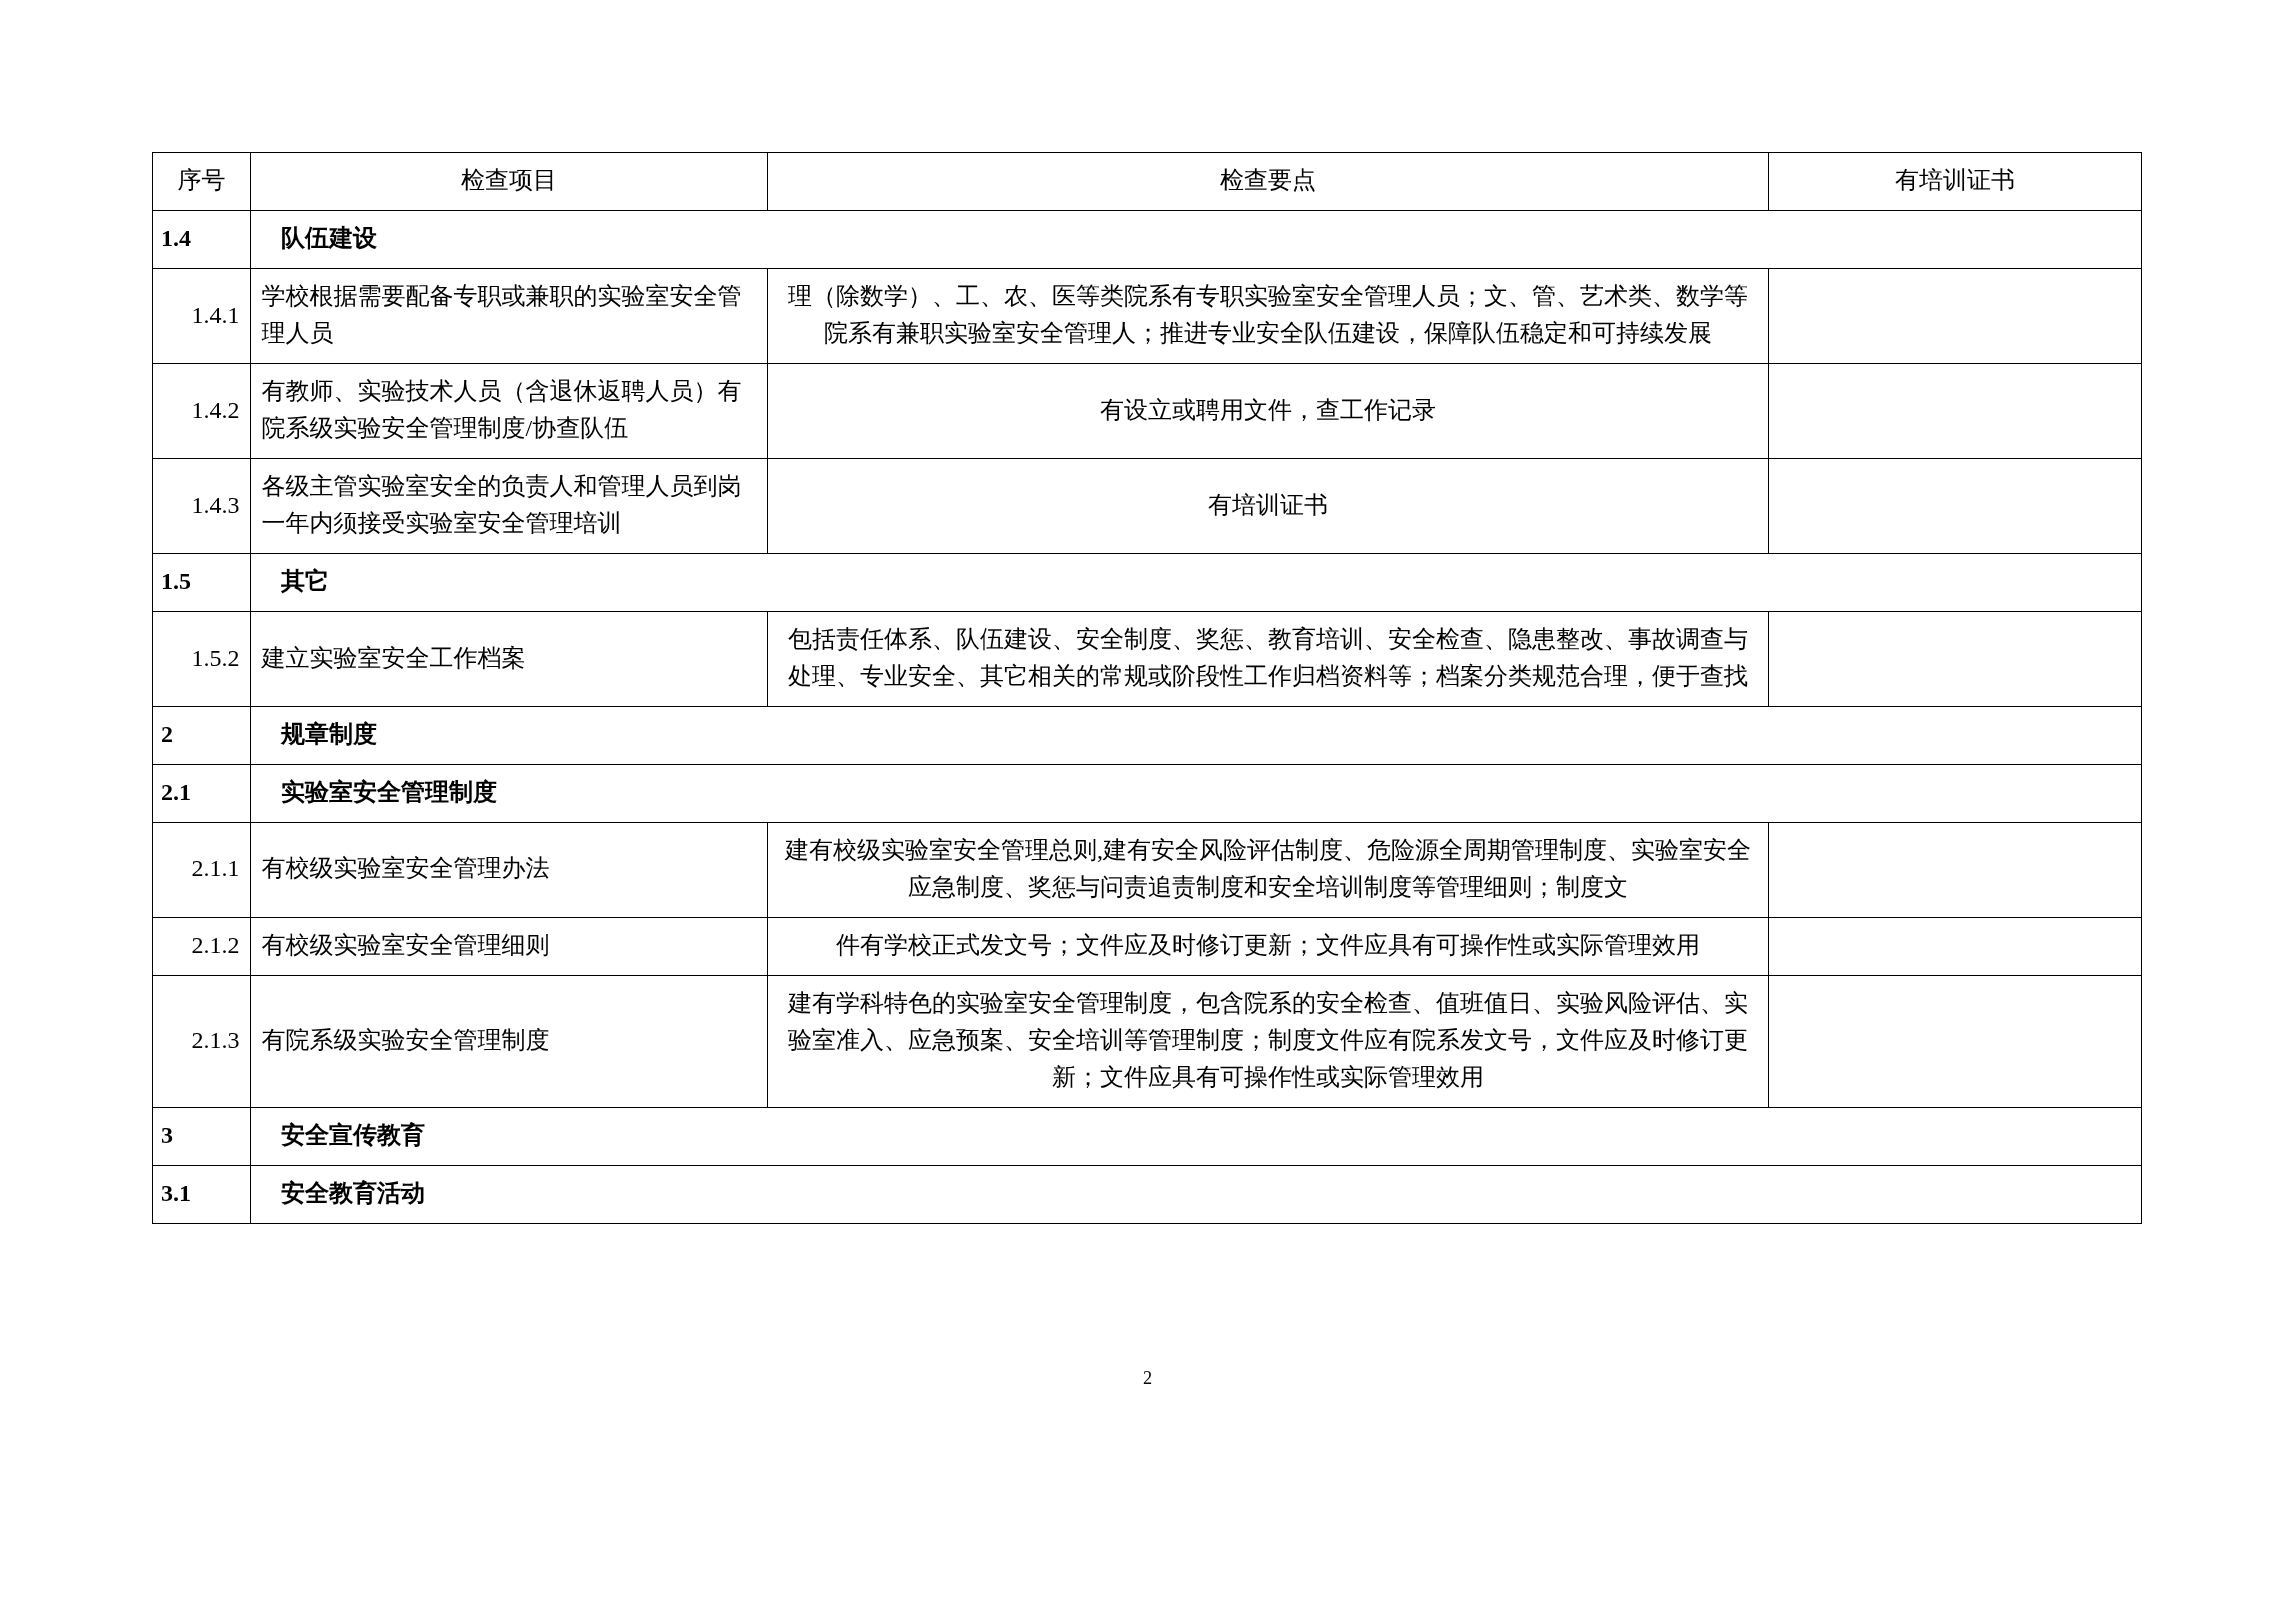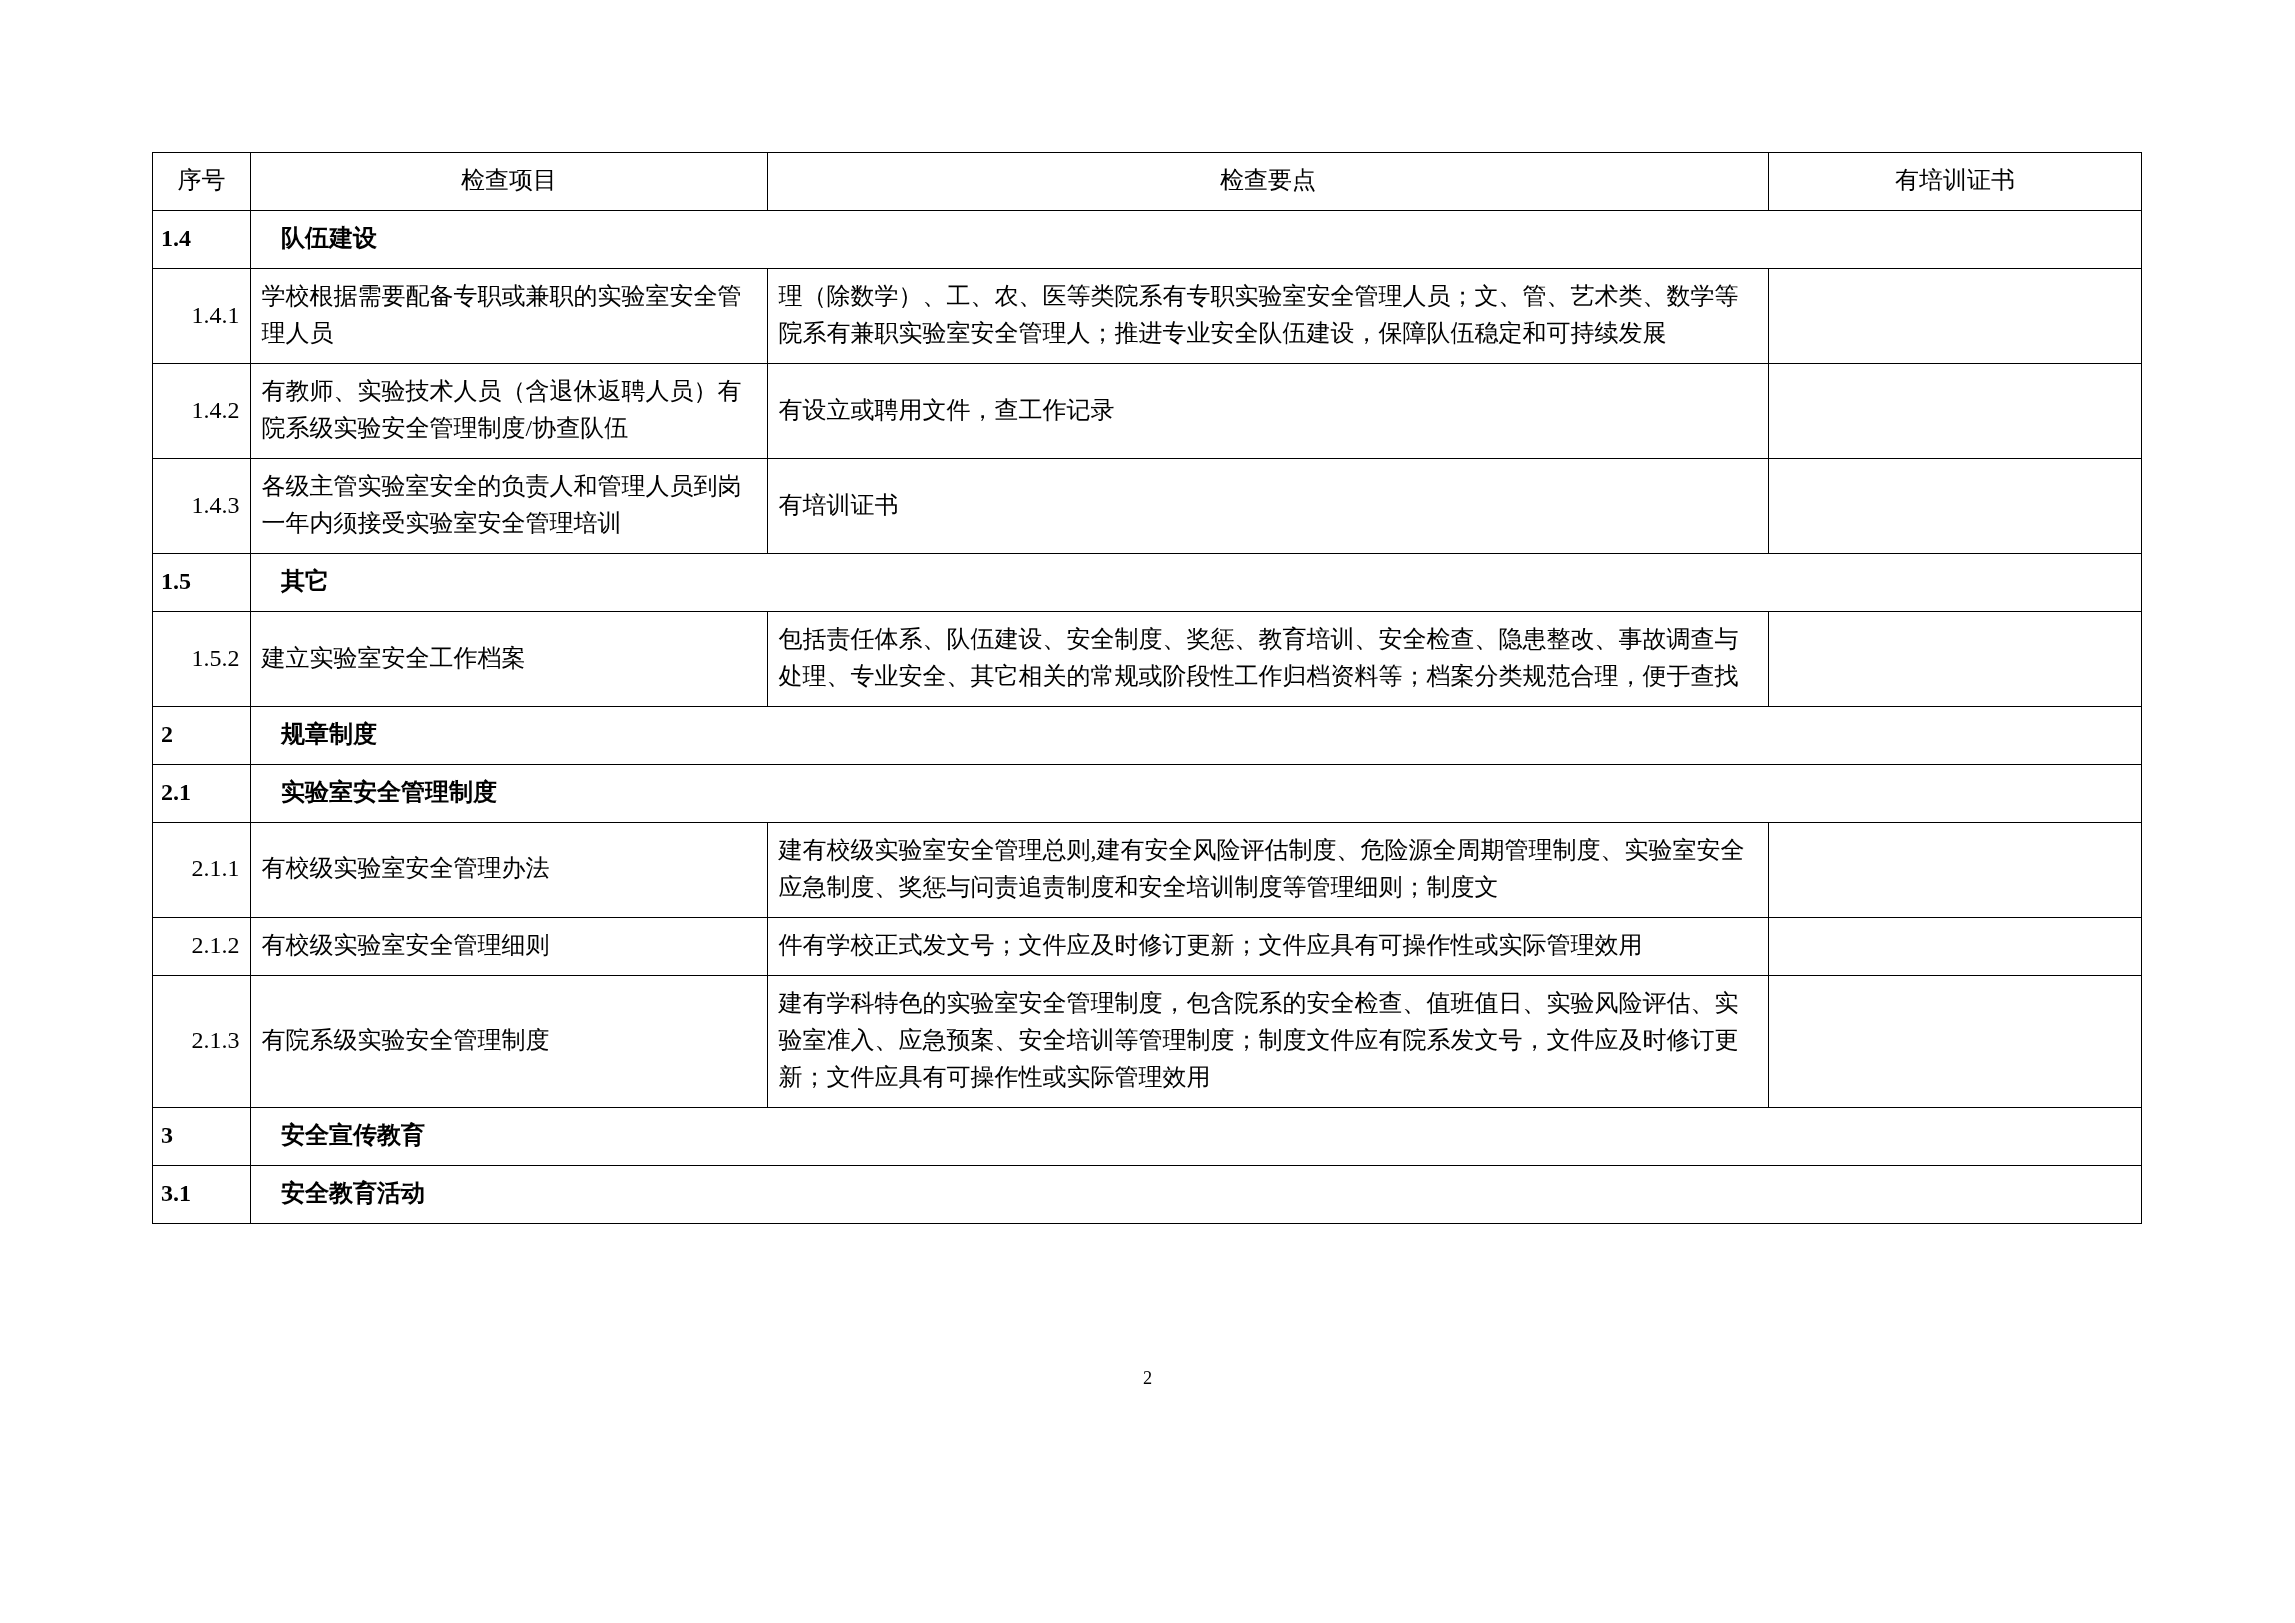--- a/index.html
+++ b/index.html
@@ -75,21 +75,21 @@
     padding-left: 7.9px;
     font-size: 20px;
   }
   .item-cell {
     text-align: left;
     padding-left: 14.4px;
     font-size: 20px;
     line-height: 1.6;
   }
   .point-cell {
-    text-align: left;
+    text-align: center;
     padding-left: 11.8px;
     font-size: 20px;
     line-height: 1.62;
   }
   .rec-cell { }
 
   .page-number {
     position: absolute;
     left: 0;
     top: 1368px;

